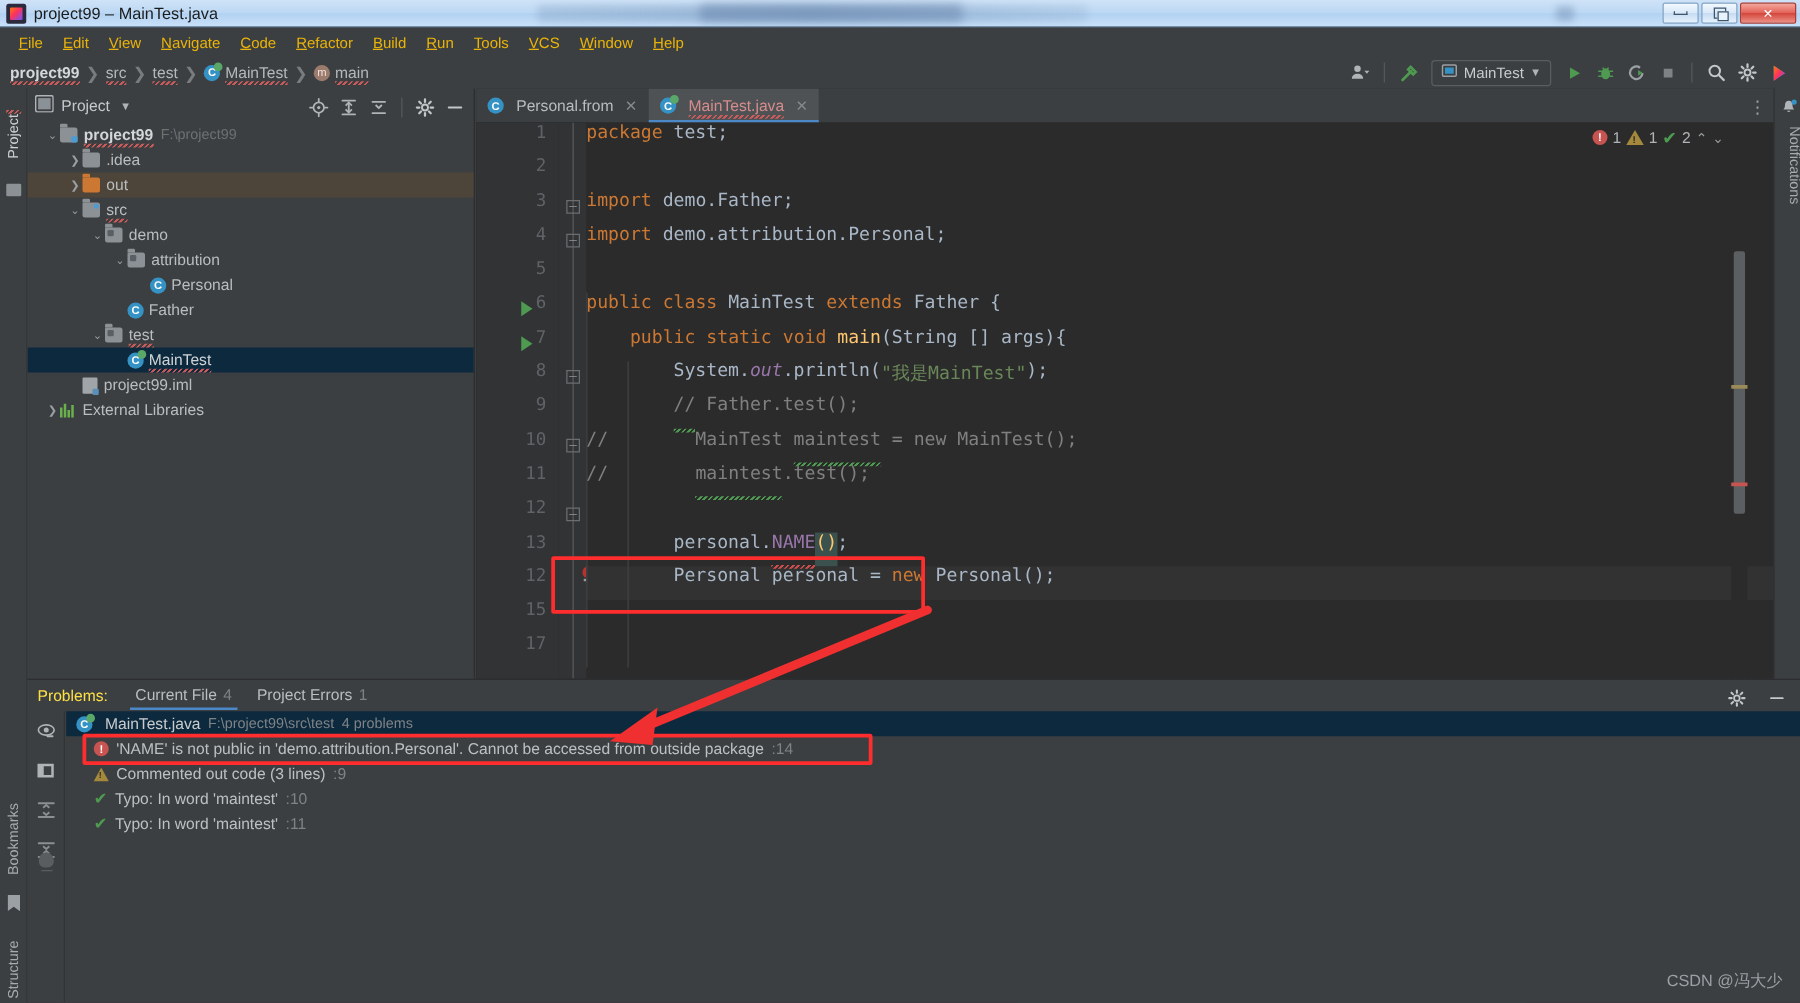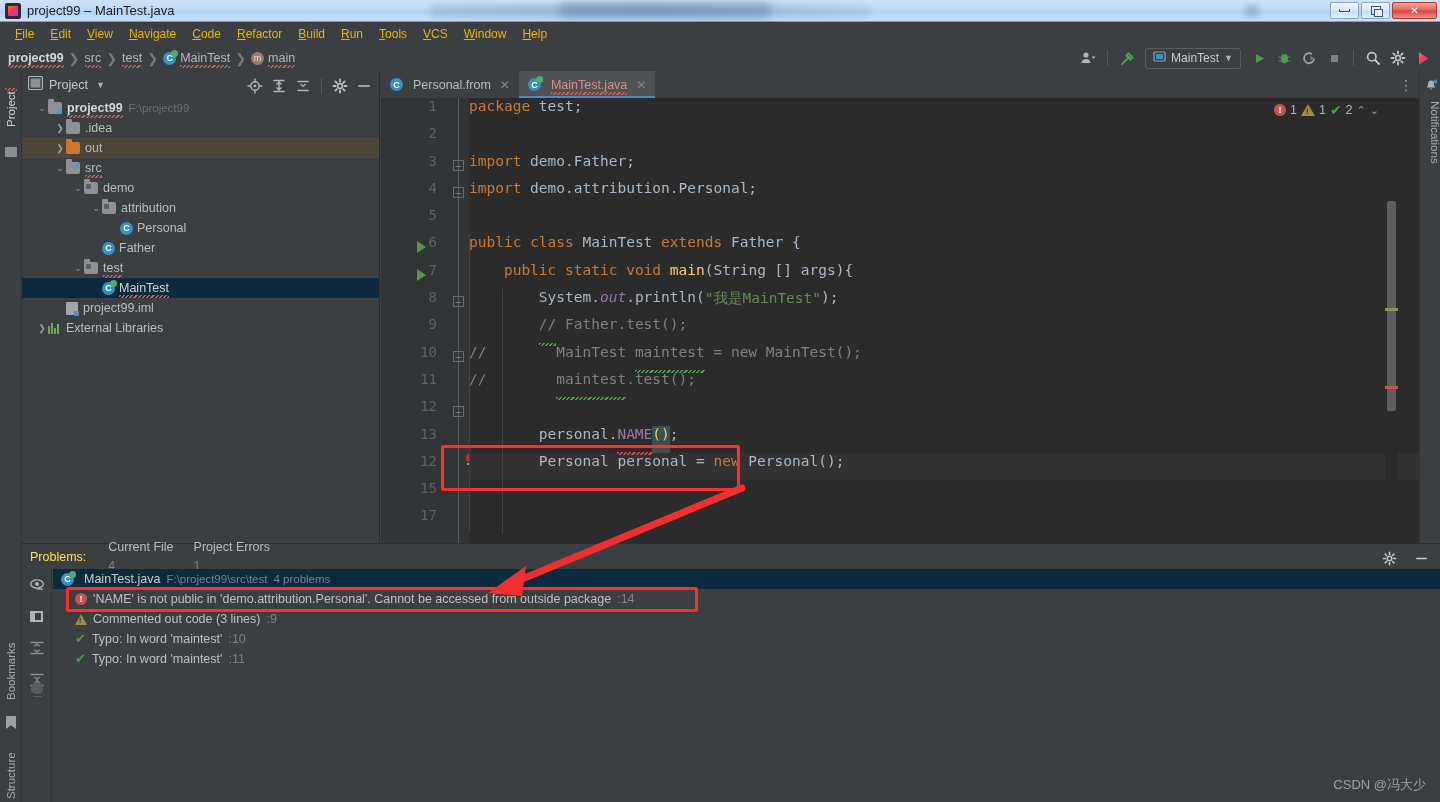--- a/index.html
+++ b/index.html
@@ -281,21 +281,21 @@
   }
 
   
   .problems {
     position: absolute; top: 543px; left: 22px; right: 0; height: 259px; background: #3c3f41;
     border-top: 1px solid #2b2d2e;
   }
   .p-head { height: 25px; display: flex; align-items: center; padding-left: 8px; gap: 0; }
   .p-head .plbl { font-size: 12.5px; color: #fde047; margin-right: 12px; }
   .ptab {
-    font-size: 12.5px; color: #b9bdc0; padding: 4px 10px 5px; position: relative; display:flex; gap:5px;flex-direction:column;
+    font-size: 12.5px; color: #b9bdc0; padding: 4px 10px 5px; position: relative; display:flex; gap:5px;
   }
   .ptab.active:after { content:""; position:absolute; left:6px; right:6px; bottom:0; height:2px; background:#4a88c7; }
   .ptab .cnt { color: #7e8285; }
   .p-head-right { position: absolute; right: 8px; top: 3px; display: flex; align-items: center; gap: 10px; }
 
   .p-side {
     position: absolute; left: 0; top: 25px; width: 30px; bottom: 0; background: #3c3f41;
     border-right: 1px solid #313334; display: flex; flex-direction: column; align-items: center; padding-top: 8px; gap: 13px;
   }
   .p-list { position: absolute; left: 31px; top: 25px; right: 0; bottom: 0; background: #3c3f41; }

